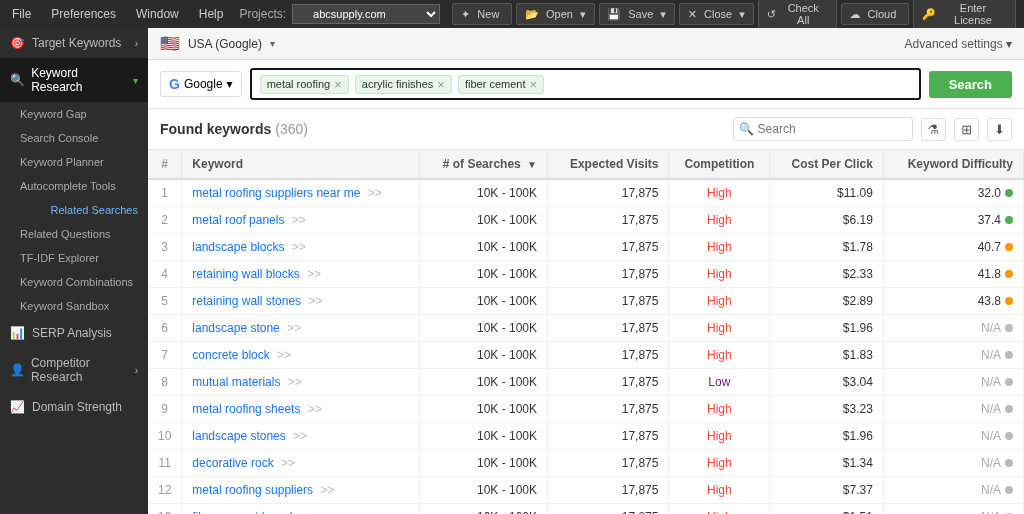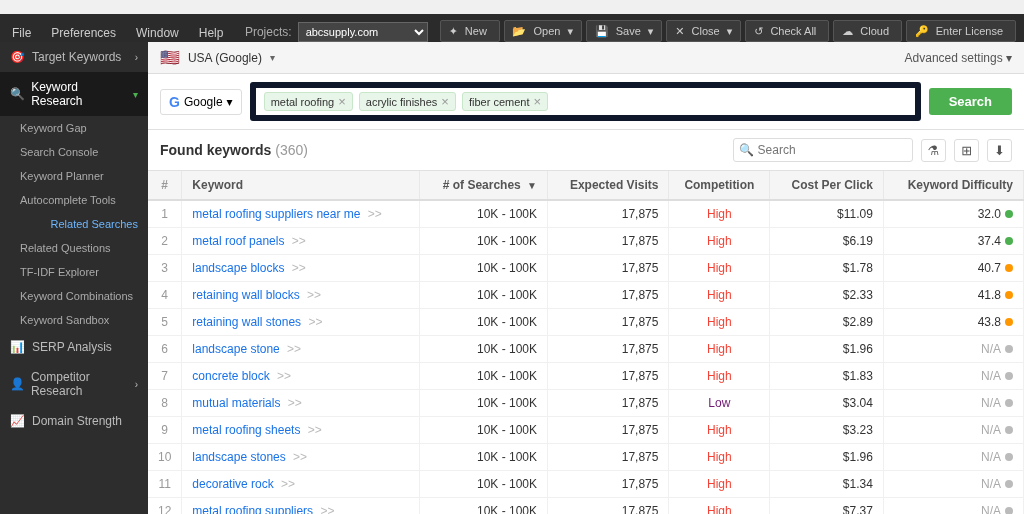--- a/index.html
+++ b/index.html
@@ -2,44 +2,43 @@
 <html><head>
   <meta charset="utf-8">
   <style>
     * { margin: 0; padding: 0; box-sizing: border-box; }
     body { font-family: Arial, sans-serif; font-size: 12px; background: #f0f0f0; width: 1024px; height: 514px; overflow: hidden; display: flex; flex-direction: column; }
 
     
     .menu-bar {
       background: #2b2b2b;
       display: flex;
-      align-items: flex-end;
+      align-items: center;
       height: 28px;
       padding: 0 8px;
       gap: 12px;
       color: #ccc;
       font-size: 12px;
       flex-shrink: 0;
-      margin-top: 14px;
     }
     .menu-bar span { cursor: pointer; padding: 2px 4px; }
     .menu-projects {
       margin-left: auto;
       display: flex;
       align-items: center;
       gap: 6px;
     }
     .menu-projects label { color: #aaa; }
     .projects-select {
       background: #444;
       border: 1px solid #666;
       color: #fff;
-      padding: 2px 3px;
+      padding: 2px 16px;
       font-size: 11px;
-      width: 130px;
+      width: 148px;
     }
     .toolbar-buttons {
       display: flex;
       align-items: center;
       gap: 4px;
     }
     .tb-btn {
       background: #3a3a3a;
       border: 1px solid #555;
       color: #ccc;
@@ -147,21 +146,21 @@
       border: 1px solid #ddd;
       padding: 4px 8px;
       border-radius: 3px;
       cursor: pointer;
       background: #fff;
       font-size: 12px;
     }
     .google-g { color: #4285f4; font-weight: bold; font-size: 14px; }
     .keywords-input-wrap {
       flex: 1;
-      border: 6px solid #0f172a;
+      border: 2px solid #0f172a;
       border-radius: 3px;
       display: flex;
       align-items: center;
       padding: 4px 8px;
       gap: 6px;
       background: #fff;
       min-height: 32px;
     }
     .keyword-tag {
       background: #e8f5e9;

